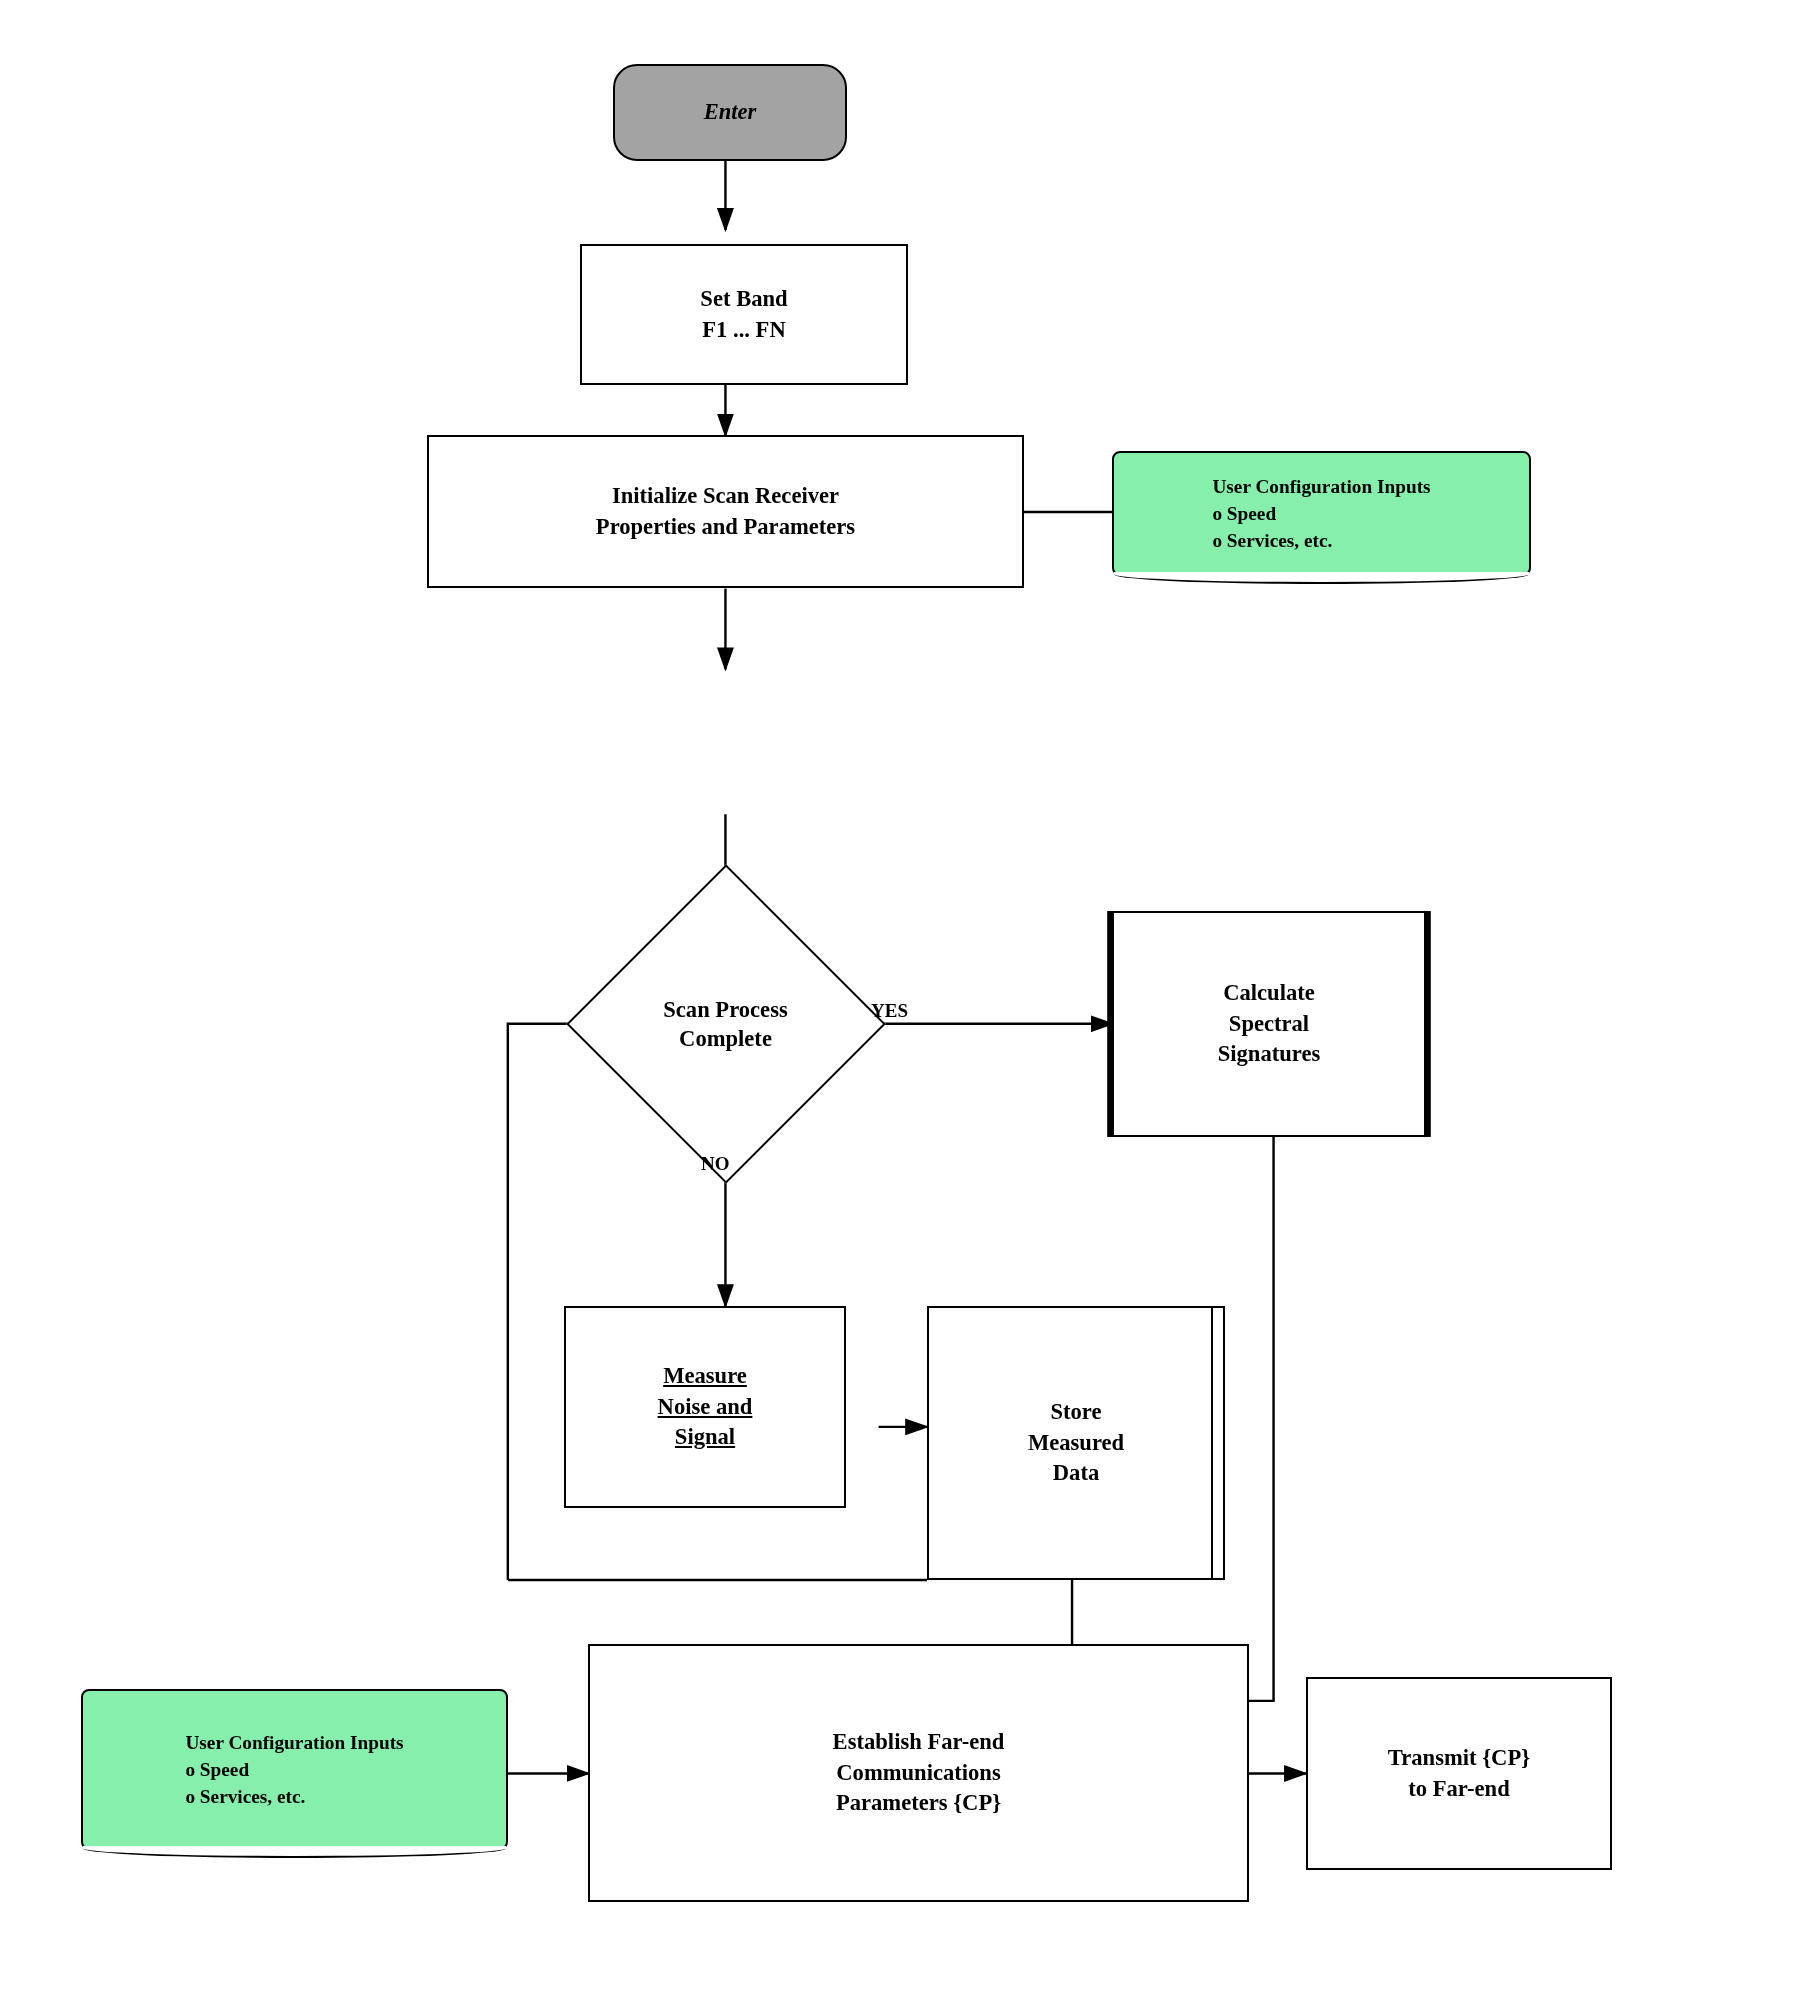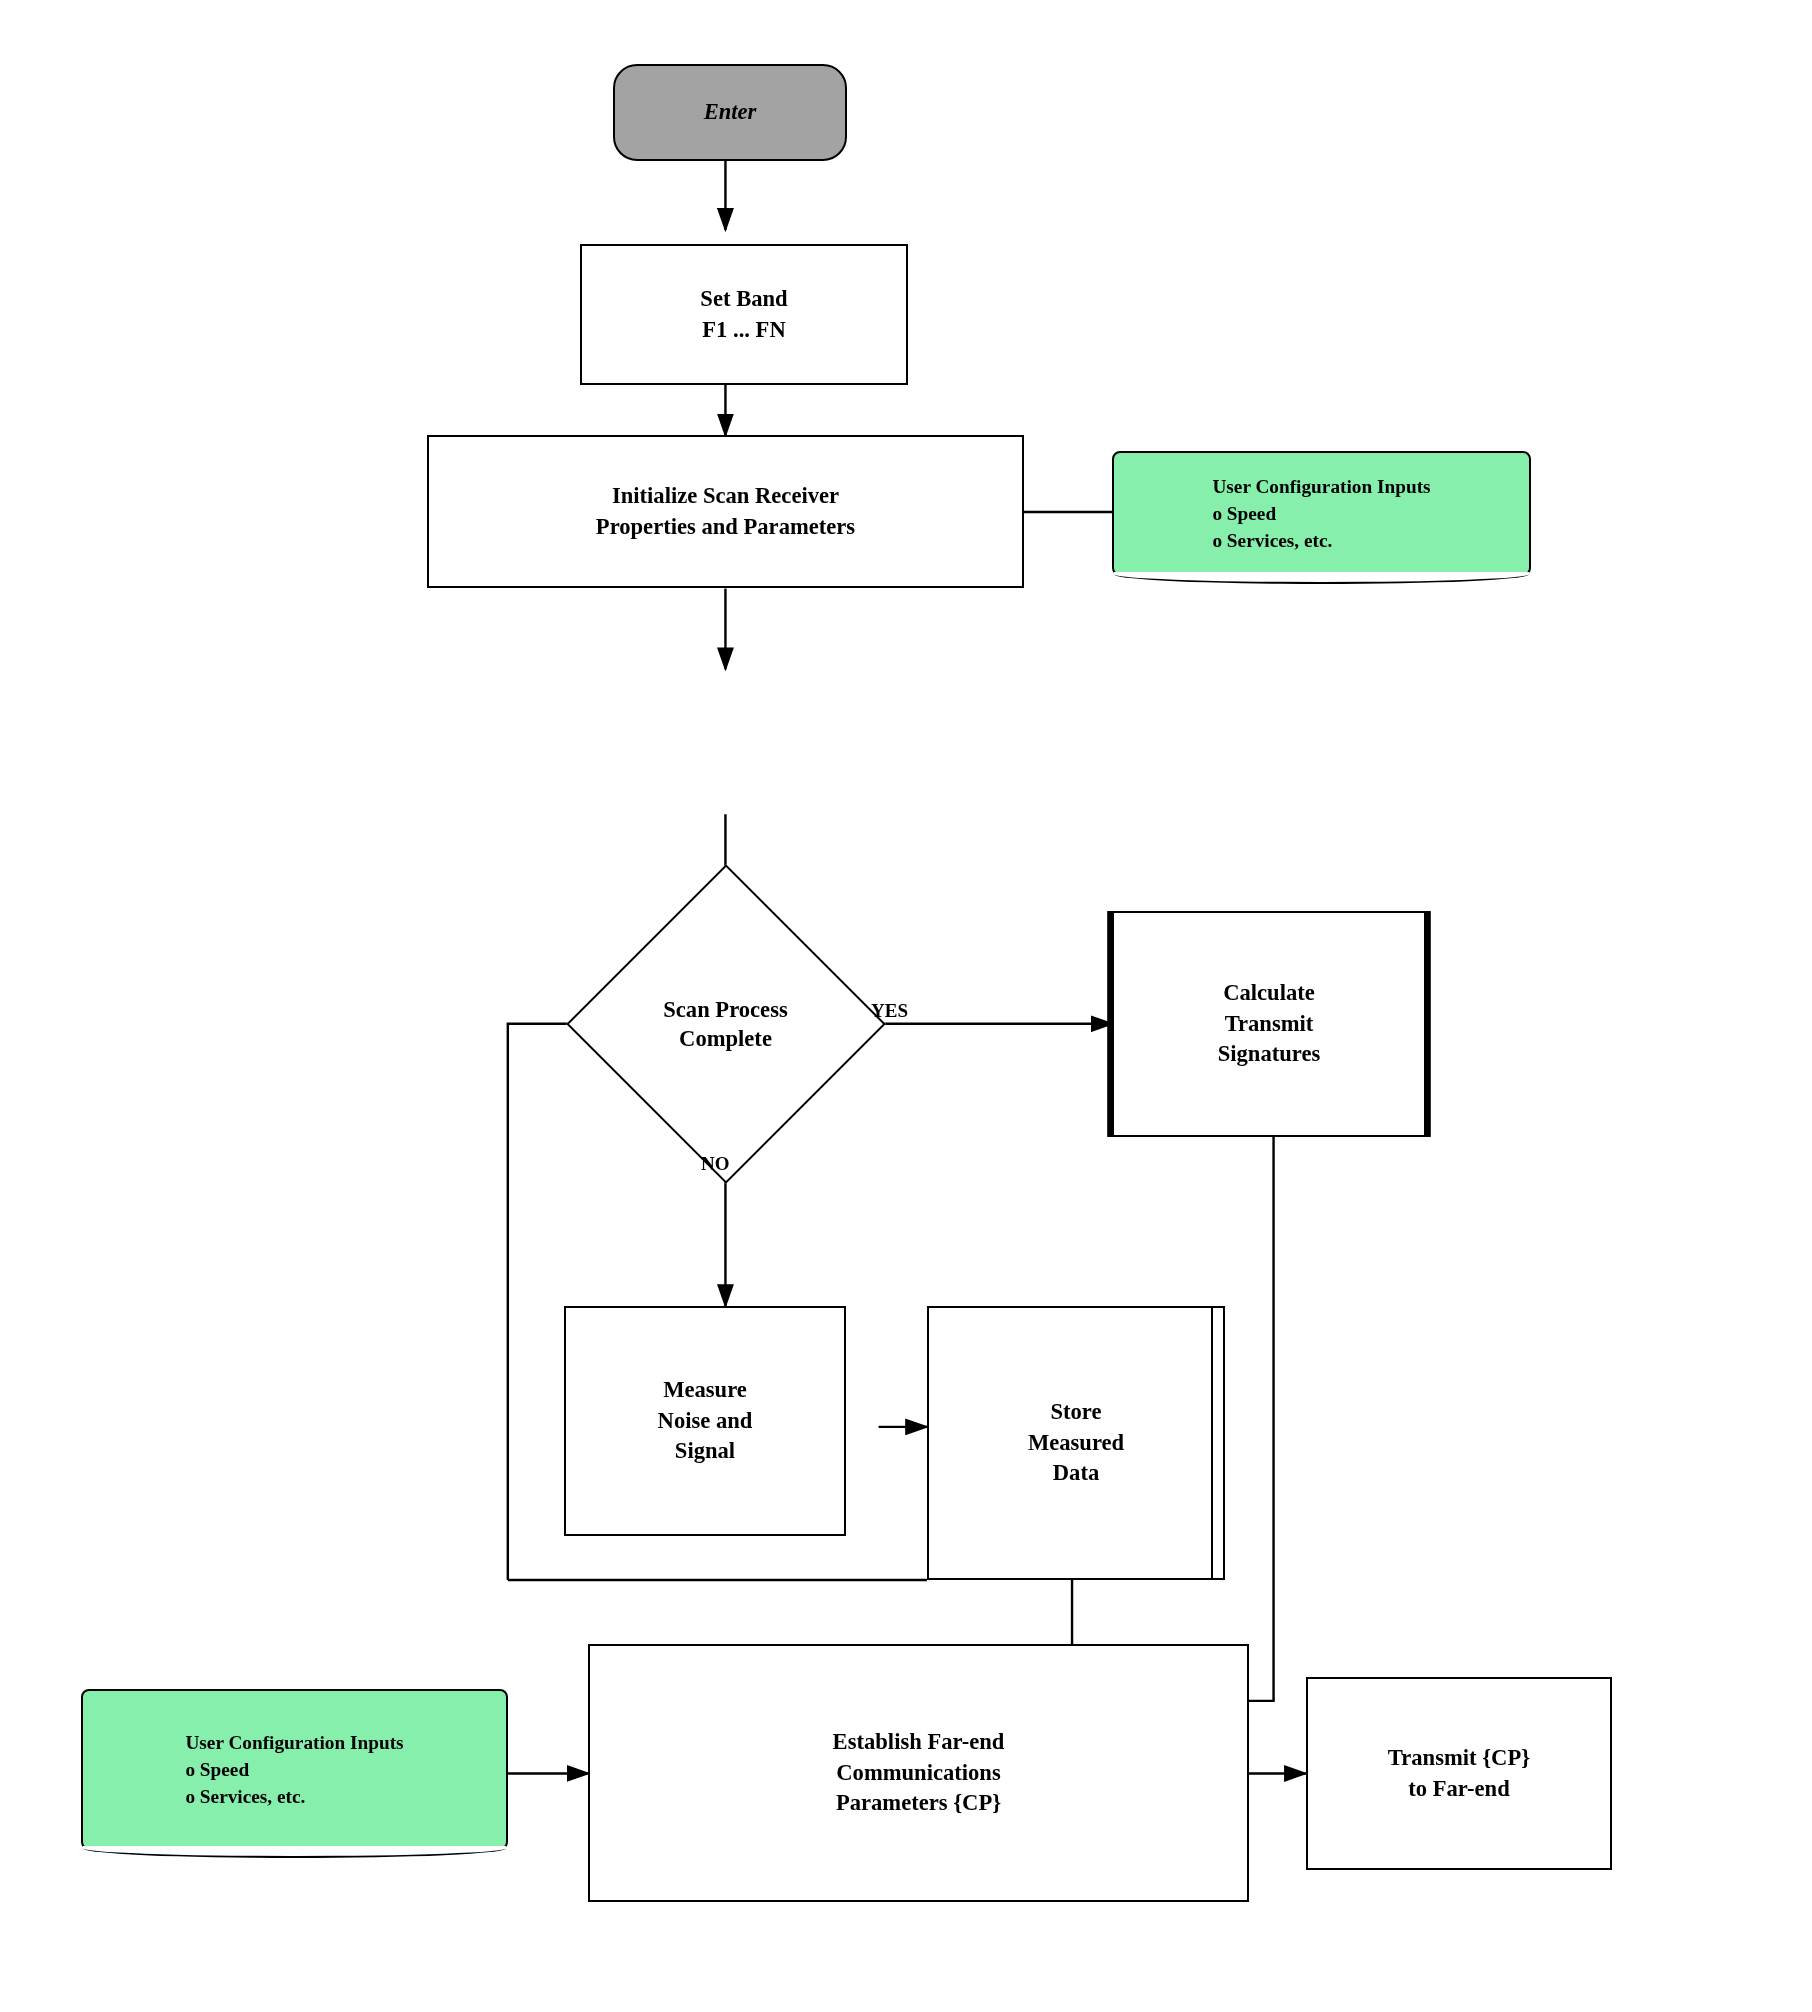--- a/index.html
+++ b/index.html
@@ -184,25 +184,25 @@
   <div class="label-text" style="left:871px; top:1000px;">
     <span>YES</span>
   </div>
 
   <div class="label-text" style="left:701px; top:1153px;">
     <span>NO</span>
   </div>
 
   <div class="shape rectangle-double" style="left:1112px; top:911px; width:314px; height:226px;">
     <span class="shape-text" style="white-space:pre-line;">Calculate
-Transmit
+Spectral
 Signatures</span>
   </div>
 
-  <div class="shape rectangle" style="left:564px; top:1306px; width:282px; height:230px;">
+  <div class="shape rectangle" style="left:564px; top:1306px; width:282px; height:202px;text-decoration:underline;">
     <span class="shape-text" style="white-space:pre-line;">Measure
 Noise and
 Signal</span>
   </div>
 
   <div class="shape" style="left:927px; top:1306px; width:298px; height:274px; border: 2.4px solid #000; background:#fff; position:absolute; display:flex; align-items:center; justify-content:center;">
 
     <div style="position:absolute; right:9.7px; top:0; bottom:0; width:2.4px; background:#000;"></div>
     <span class="shape-text" style="white-space:pre-line;">Store
 Measured

